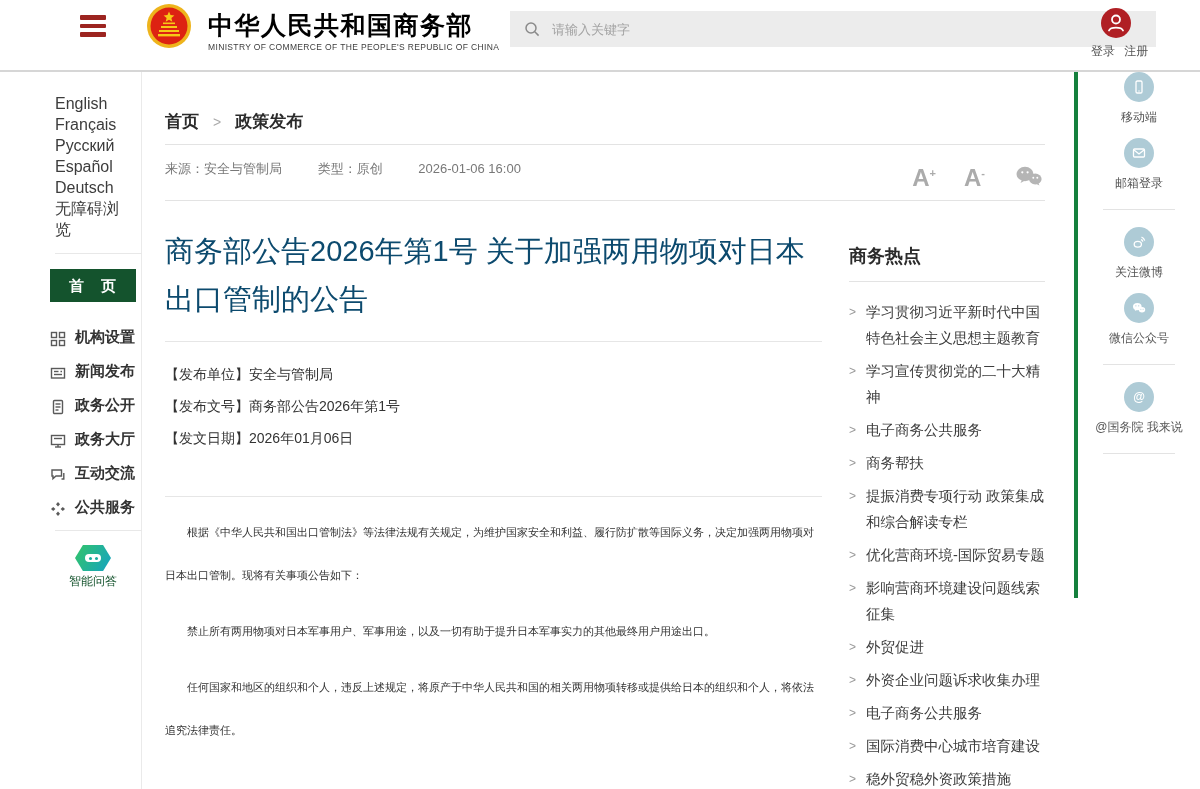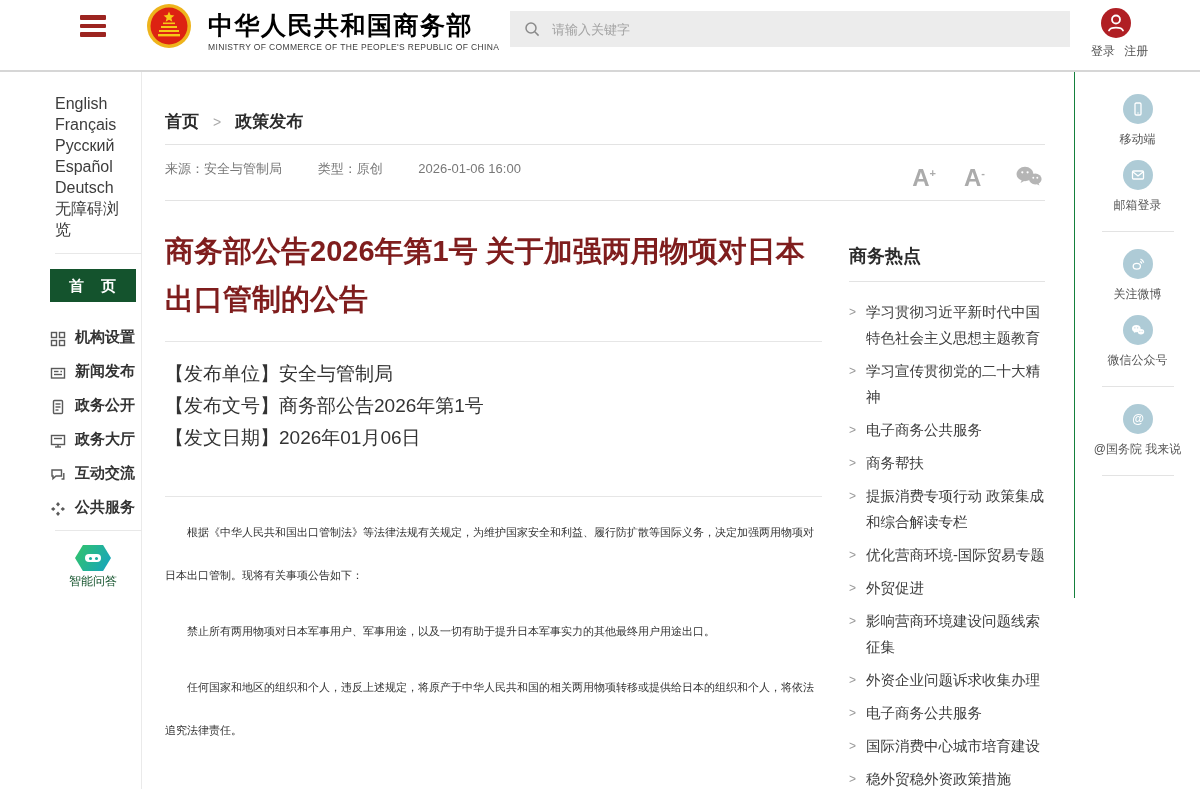--- a/index.html
+++ b/index.html
@@ -9,21 +9,21 @@
 
   
   .header{position:absolute;top:0;left:0;width:1200px;height:70px;background:#fff;
           border-bottom:2px solid #d6d6d6;z-index:5;}
   .burger{position:absolute;left:80px;top:15px;cursor:pointer;}
   .burger span{display:block;width:26px;height:4.5px;background:#9c2420;margin:0 0 4px;border-radius:1px;}
   .emblem{position:absolute;left:146px;top:3px;width:46px;height:46px;}
   .brand{position:absolute;left:208px;top:11px;}
   .site-title{font-size:25px;font-weight:600;color:#000;letter-spacing:1.5px;line-height:28px;}
   .site-subtitle{font-size:8.5px;color:#3c3c3c;letter-spacing:.35px;margin-top:3px;}
-  .search{position:absolute;left:510px;top:11px;width:560px;height:36px;background:#ececec;
+  .search{position:absolute;left:510px;top:11px;width:646px;height:36px;background:#ececec;
           display:flex;align-items:center;padding:0 14px;box-sizing:border-box;}
   .search svg{flex:0 0 auto;margin-right:10px;}
   .search input{border:none;background:transparent;outline:none;font-size:13px;width:100%;
           font-family:inherit;color:#333;}
   .search input::placeholder{color:#a3a3a3;}
   .auth{position:absolute;left:1088px;top:8px;width:56px;text-align:center;}
   .user-circle{width:30px;height:30px;margin:0 auto;cursor:pointer;}
   .auth-links{margin-top:5px;font-size:12px;color:#555;white-space:nowrap;}
   .auth-links a{color:#555;text-decoration:none;margin:0 3px;cursor:pointer;}
 
@@ -58,42 +58,42 @@
   .rule{height:1px;background:#e3e3e3;width:880px;}
   .rule.r1{margin-top:11px;}
   .meta-row{margin-top:15px;height:40px;font-size:13px;color:#787878;position:relative;}
   .meta-row .mpart{margin-right:32px;}
   .meta-tools{position:absolute;right:2px;top:0;display:flex;gap:28px;align-items:center;}
   .font-btn{font-size:24px;font-weight:700;color:#ababab;cursor:pointer;line-height:26px;}
   .font-btn sup{font-size:11px;font-weight:700;}
   .share-wx{cursor:pointer;display:flex;}
 
   .article{width:657px;}
-  .article h1{margin:26px 0 0;font-size:29px;line-height:48px;font-weight:700;color:#7f1d1d;}
+  .article h1{margin:26px 0 0;font-size:29px;line-height:48px;font-weight:400;color:#0c4a6e;}
   .rule.light{width:657px;background:#e6e6e6;}
   .rule.under-title{margin-top:18px;}
-  .pub-info{margin-top:16px;font-size:19px;color:#333;line-height:32px;}
+  .pub-info{margin-top:16px;font-size:14px;color:#333;line-height:32px;}
   .pub-info p{margin:0;}
   .rule.under-info{margin-top:42px;}
   .body-text{margin-top:14px;font-size:11px;color:#333;line-height:43px;}
   .body-text p{margin:0 0 13px;text-indent:2em;}
 
   
   .hot{position:absolute;right:0;top:172px;width:196px;}
   .hot h2{margin:0;font-size:18px;font-weight:700;color:#2b2b2b;}
   .hot .rule{width:196px;margin-top:13px;}
   .hot ul{list-style:none;margin:17px 0 0;padding:0;}
   .hot li{display:flex;gap:10px;margin-bottom:7px;}
   .chev::before{content:">";color:#999;font-size:12px;line-height:26px;}
   .hot li a{font-size:14.5px;line-height:26px;color:#3d3d3d;text-decoration:none;cursor:pointer;}
 
   
   .right-rail{position:absolute;left:1074px;top:72px;width:126px;height:526px;
-              border-left:1px solid #15803d;box-sizing:border-box;background:#fff;
-              padding-top:22px;text-align:center;}
+              border-left:4px solid #15803d;box-sizing:border-box;background:#fff;
+              text-align:center;}
   .rr-item{margin-bottom:12px;cursor:pointer;}
   .rr-circle{width:30px;height:30px;border-radius:50%;background:#aecbd6;margin:0 auto;
              display:flex;align-items:center;justify-content:center;}
   .rr-label{font-size:12px;color:#555;margin-top:7px;white-space:nowrap;}
   .rr-div{width:72px;height:1px;background:#e3e3e3;margin:17px auto;}
 </style>
 </head>
 <body>
 
 <div class="page">
@@ -313,25 +313,25 @@
         <li class="hot-item">
             <span class="chev"></span>
             <a>提振消费专项行动 政策集成和综合解读专栏</a>
           </li>
         <li class="hot-item">
             <span class="chev"></span>
             <a>优化营商环境-国际贸易专题</a>
           </li>
         <li class="hot-item">
             <span class="chev"></span>
+            <a>影响营商环境建设问题线索征集</a>
+          </li>
+        <li class="hot-item">
+            <span class="chev"></span>
             <a>外贸促进</a>
-          </li>
-        <li class="hot-item">
-            <span class="chev"></span>
-            <a>影响营商环境建设问题线索征集</a>
           </li>
         <li class="hot-item">
             <span class="chev"></span>
             <a>外资企业问题诉求收集办理</a>
           </li>
         <li class="hot-item">
             <span class="chev"></span>
             <a>电子商务公共服务</a>
           </li>
         <li class="hot-item">

